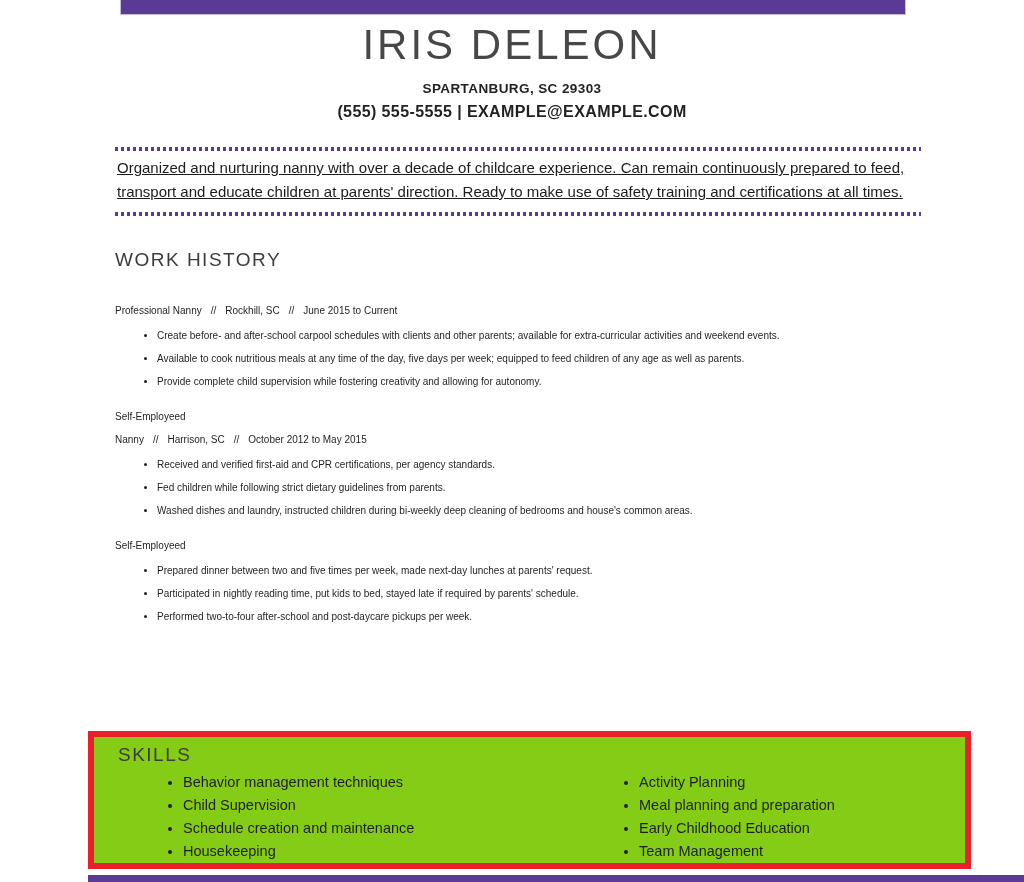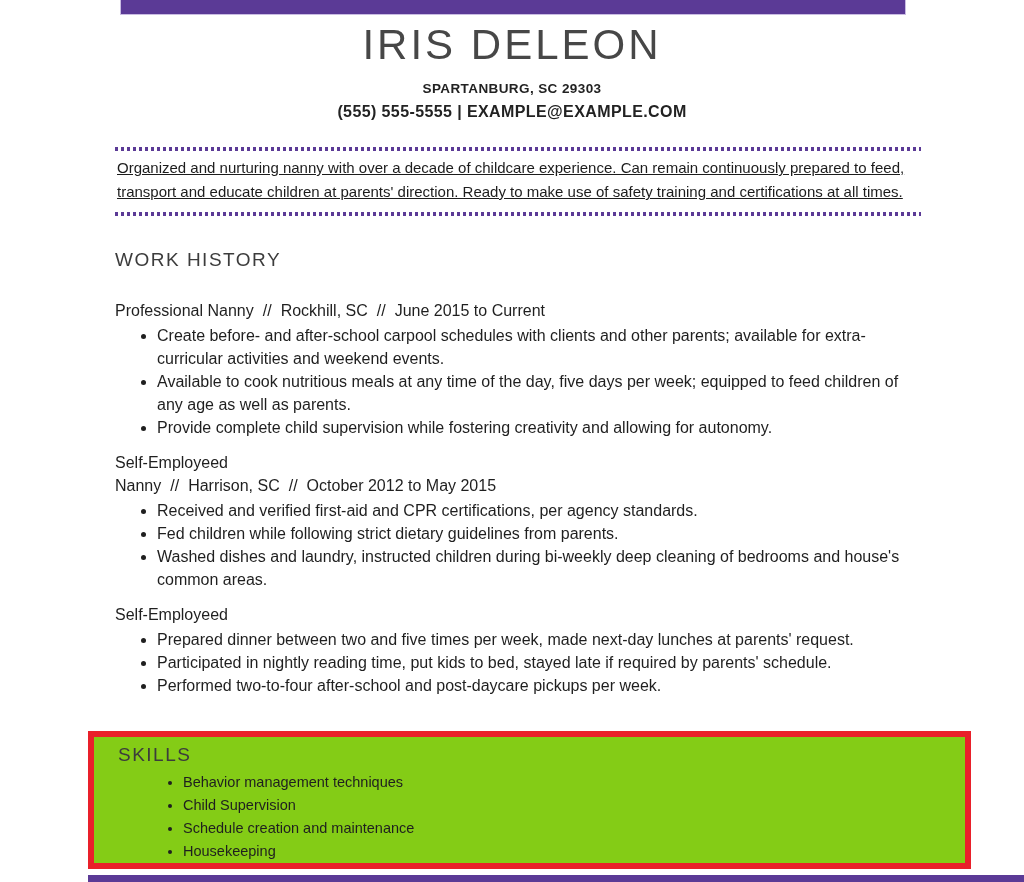--- a/index.html
+++ b/index.html
@@ -34,21 +34,21 @@
     background:repeating-linear-gradient(90deg,#5b3a96 0 3px,transparent 3px 6px);
   }
   .divider.top { margin-top:28px; }
   .divider.bottom { margin-top:4px; }
   .summary { font-size:15px; line-height:24px; padding:5px 2px 4px 2px; color:#1c1c1c;text-decoration:underline; }
   .section-title {
     font-size:19px; line-height:22px; letter-spacing:1.5px; color:#3c3c3c;
     font-weight:normal; margin:0;
   }
   .work-title { margin-top:33px; }
-  .job { margin-top:12px; font-size:16px; }
+  .job { margin-top:12px; font-size:10px; }
   .job.first { margin-top:28px; }
   .employer { line-height:23px; }
   .employer:empty { display:none; }
   .job-line { line-height:23px; }
   .job-sep { padding:0 9px; }
   ul.bullets { margin:2px 0 0 0; padding-left:42px; }
   ul.bullets li { line-height:23px; }
   .skills-box {
     position:absolute; top:731px; left:88px; width:871px; height:126px;
     border:6px solid #e9202a; background:#84cc16;
@@ -117,17 +117,25 @@
     <h2 class="section-title">SKILLS</h2>
     <div class="skills-grid">
       <div class="skills-col left">
         <ul>
           <li>Behavior management techniques</li>
           <li>Child Supervision</li>
           <li>Schedule creation and maintenance</li>
           <li>Housekeeping</li>
         </ul>
       </div>
+      <div class="skills-col right">
+        <ul>
+          <li>Activity Planning</li>
+          <li>Meal planning and preparation</li>
+          <li>Early Childhood Education</li>
+          <li>Team Management</li>
+        </ul>
+      </div>
     </div>
   </div>
 </div>
 
 <div class="bottom-bar"></div>
 
 </body></html>

